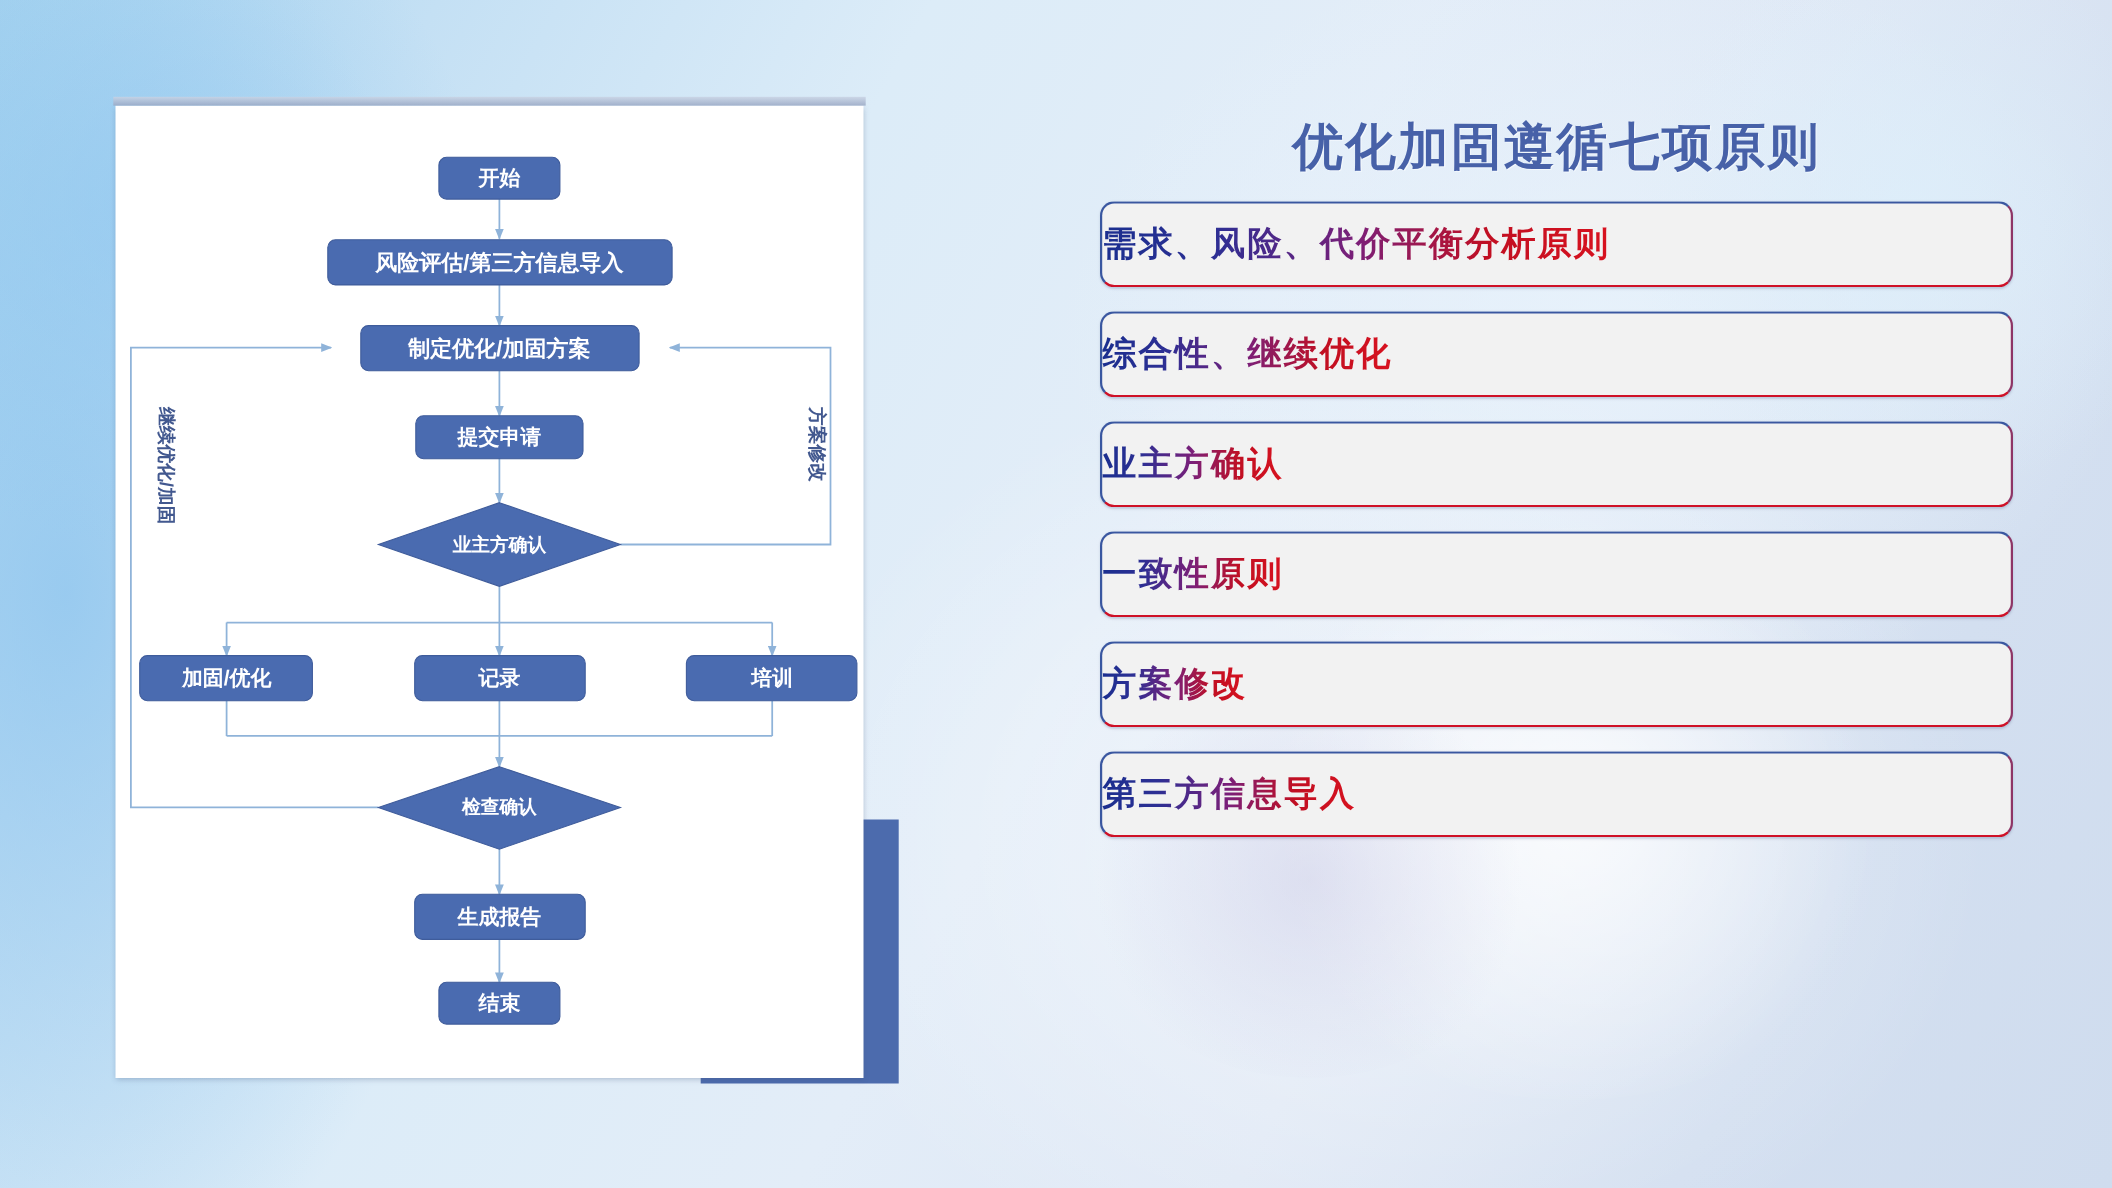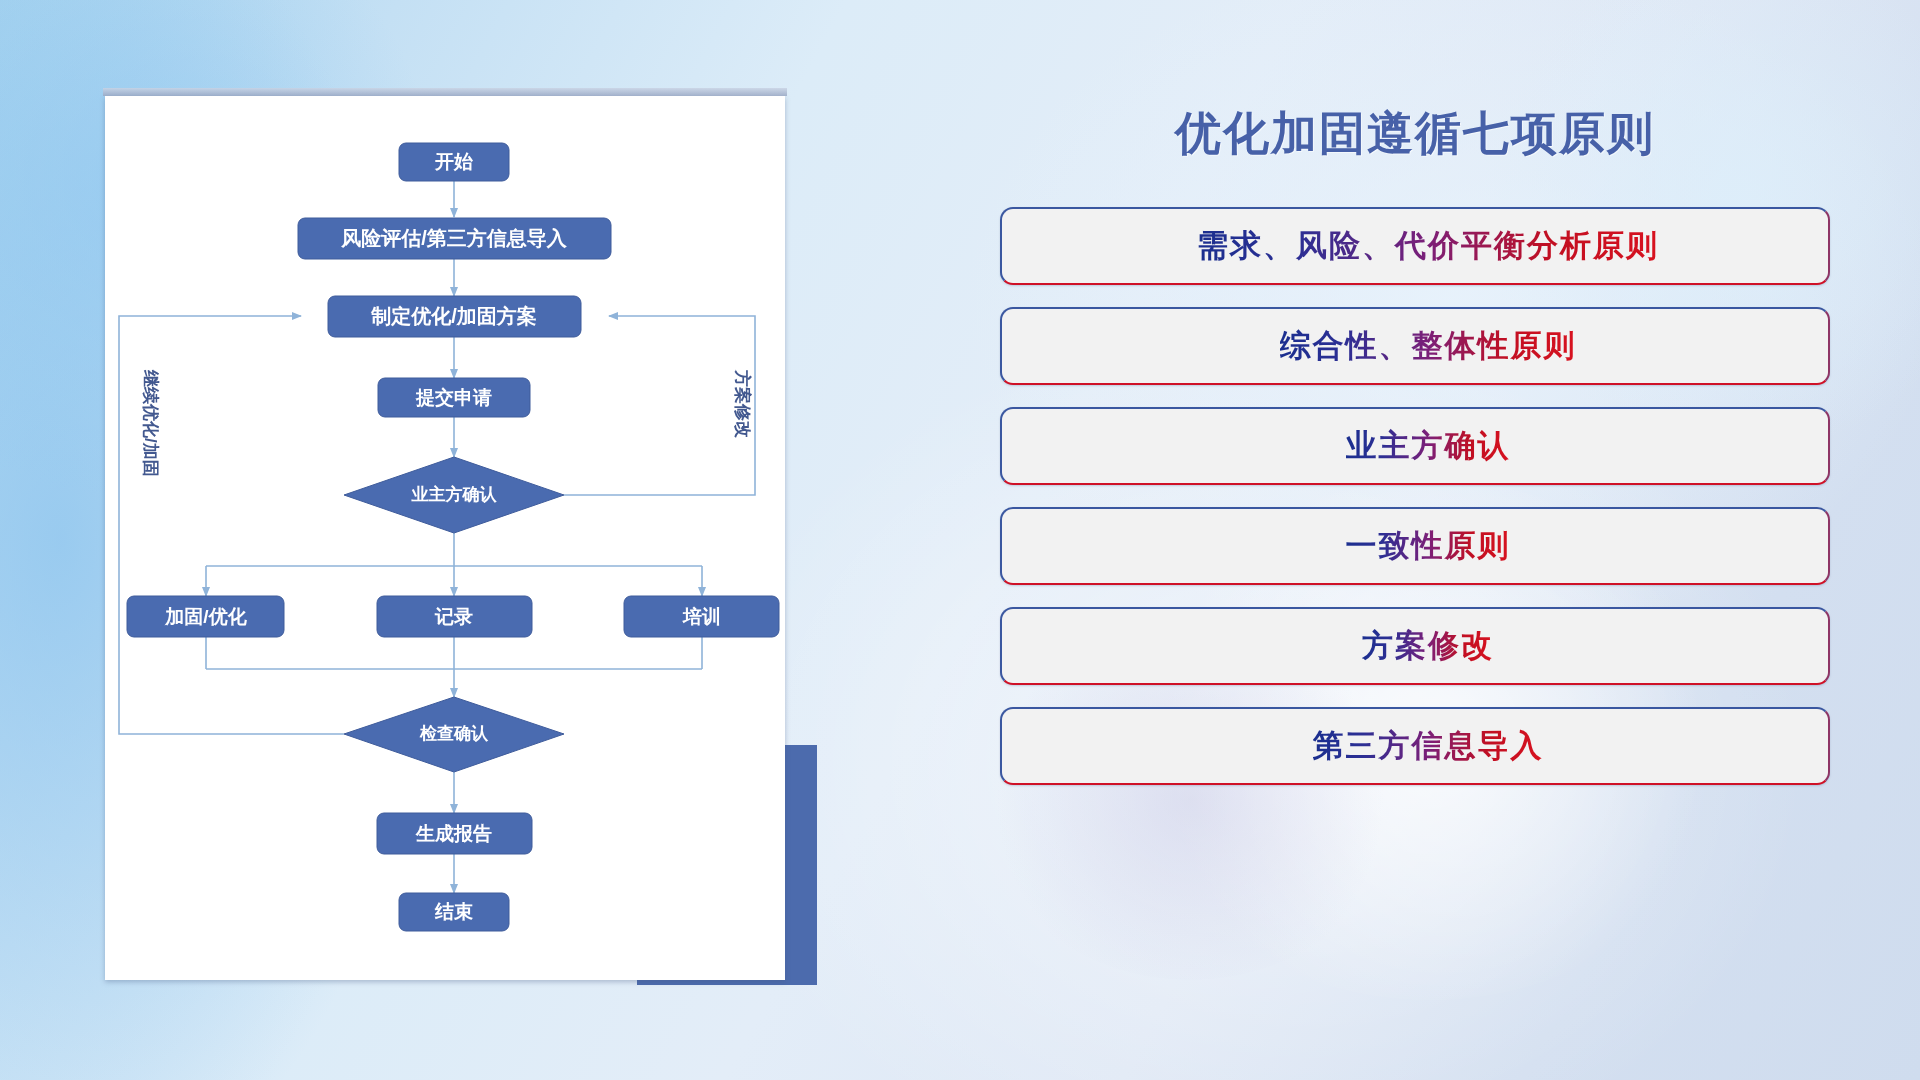--- a/index.html
+++ b/index.html
@@ -65,35 +65,34 @@
   }
 
   
   #right-panel {
     position:absolute; left:1000px; top:80px; width:830px; height:940px;
   }
   #panel-title {
     text-align:center; font-size:46px; font-weight:bold;
     color:#4761a8; letter-spacing:2px; line-height:1.1;
     text-shadow: 1px 1px 0 rgba(255,255,255,0.55);
-    margin-top:28px; margin-bottom:48px;
+    margin-top:28px; margin-bottom:24px;
   }
   .principle-list { display:flex; flex-direction:column; gap:22px; }
   .principle-item {
     position:relative;
     height:78px;
     border-radius:13px;
     background:#f2f2f2;
     border:2px solid #3a57a0;
     border-right-color:#8e3566;
     border-bottom-color:#cf1127;
     box-shadow: 0 1px 2px rgba(80,100,140,0.25);
-    display:flex; align-items:center; justify-content:center;
+    display:flex; align-items:center; justify-content:flex-start;
     overflow:hidden;
-    padding-left:26px;
   }
   .principle-text {
     font-size:31px; font-weight:bold; letter-spacing:2px;
     background: linear-gradient(90deg, #1b2f8f 0%, #2d2f94 22%, #7b1f78 50%, #c10f22 76%, #d8121f 100%);
     -webkit-background-clip: text;
     background-clip: text;
     color: transparent;
     -webkit-text-fill-color: transparent;
     white-space:nowrap;
   }
@@ -206,21 +205,21 @@
   </div>
 
   <div id="right-panel">
     <div id="panel-title">优化加固遵循七项原则</div>
 
     <div class="principle-list">
       <div class="principle-item">
         <span class="principle-text">需求、风险、代价平衡分析原则</span>
       </div>
       <div class="principle-item">
-        <span class="principle-text">综合性、整体性原则</span>
+        <span class="principle-text">综合性、继续优化</span>
       </div>
       <div class="principle-item">
         <span class="principle-text">业主方确认</span>
       </div>
       <div class="principle-item">
         <span class="principle-text">一致性原则</span>
       </div>
       <div class="principle-item">
         <span class="principle-text">方案修改</span>
       </div>

